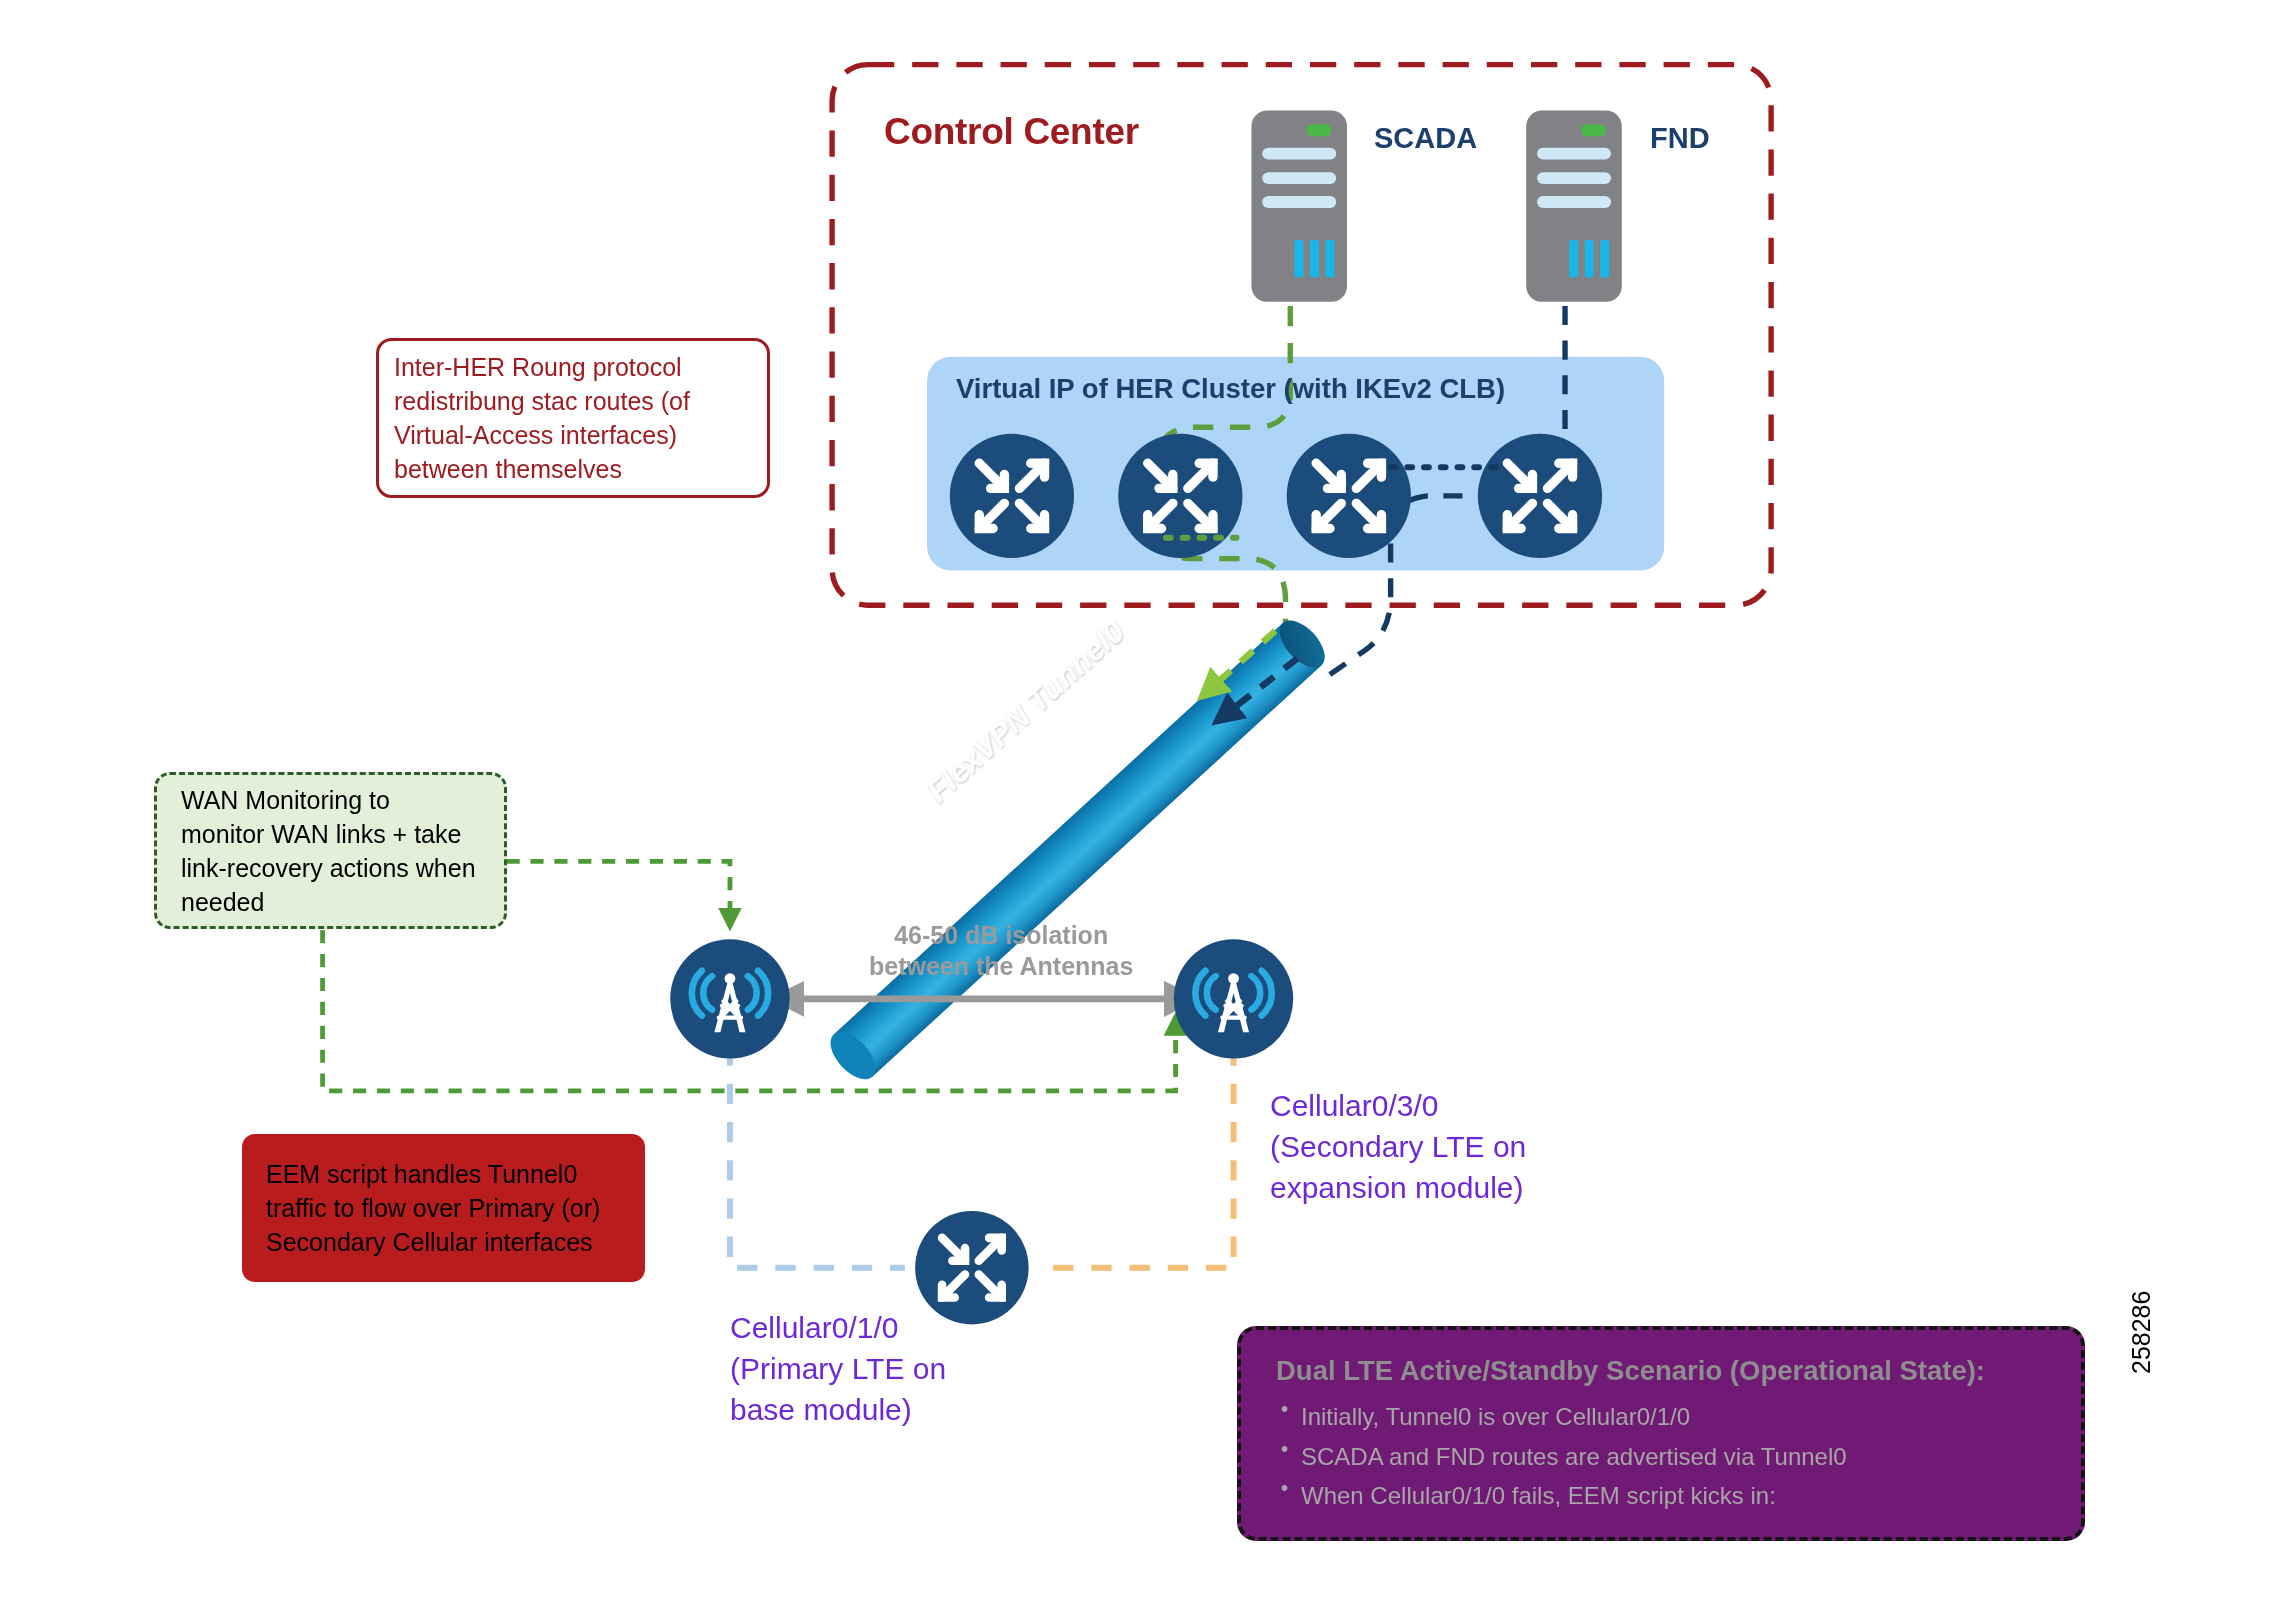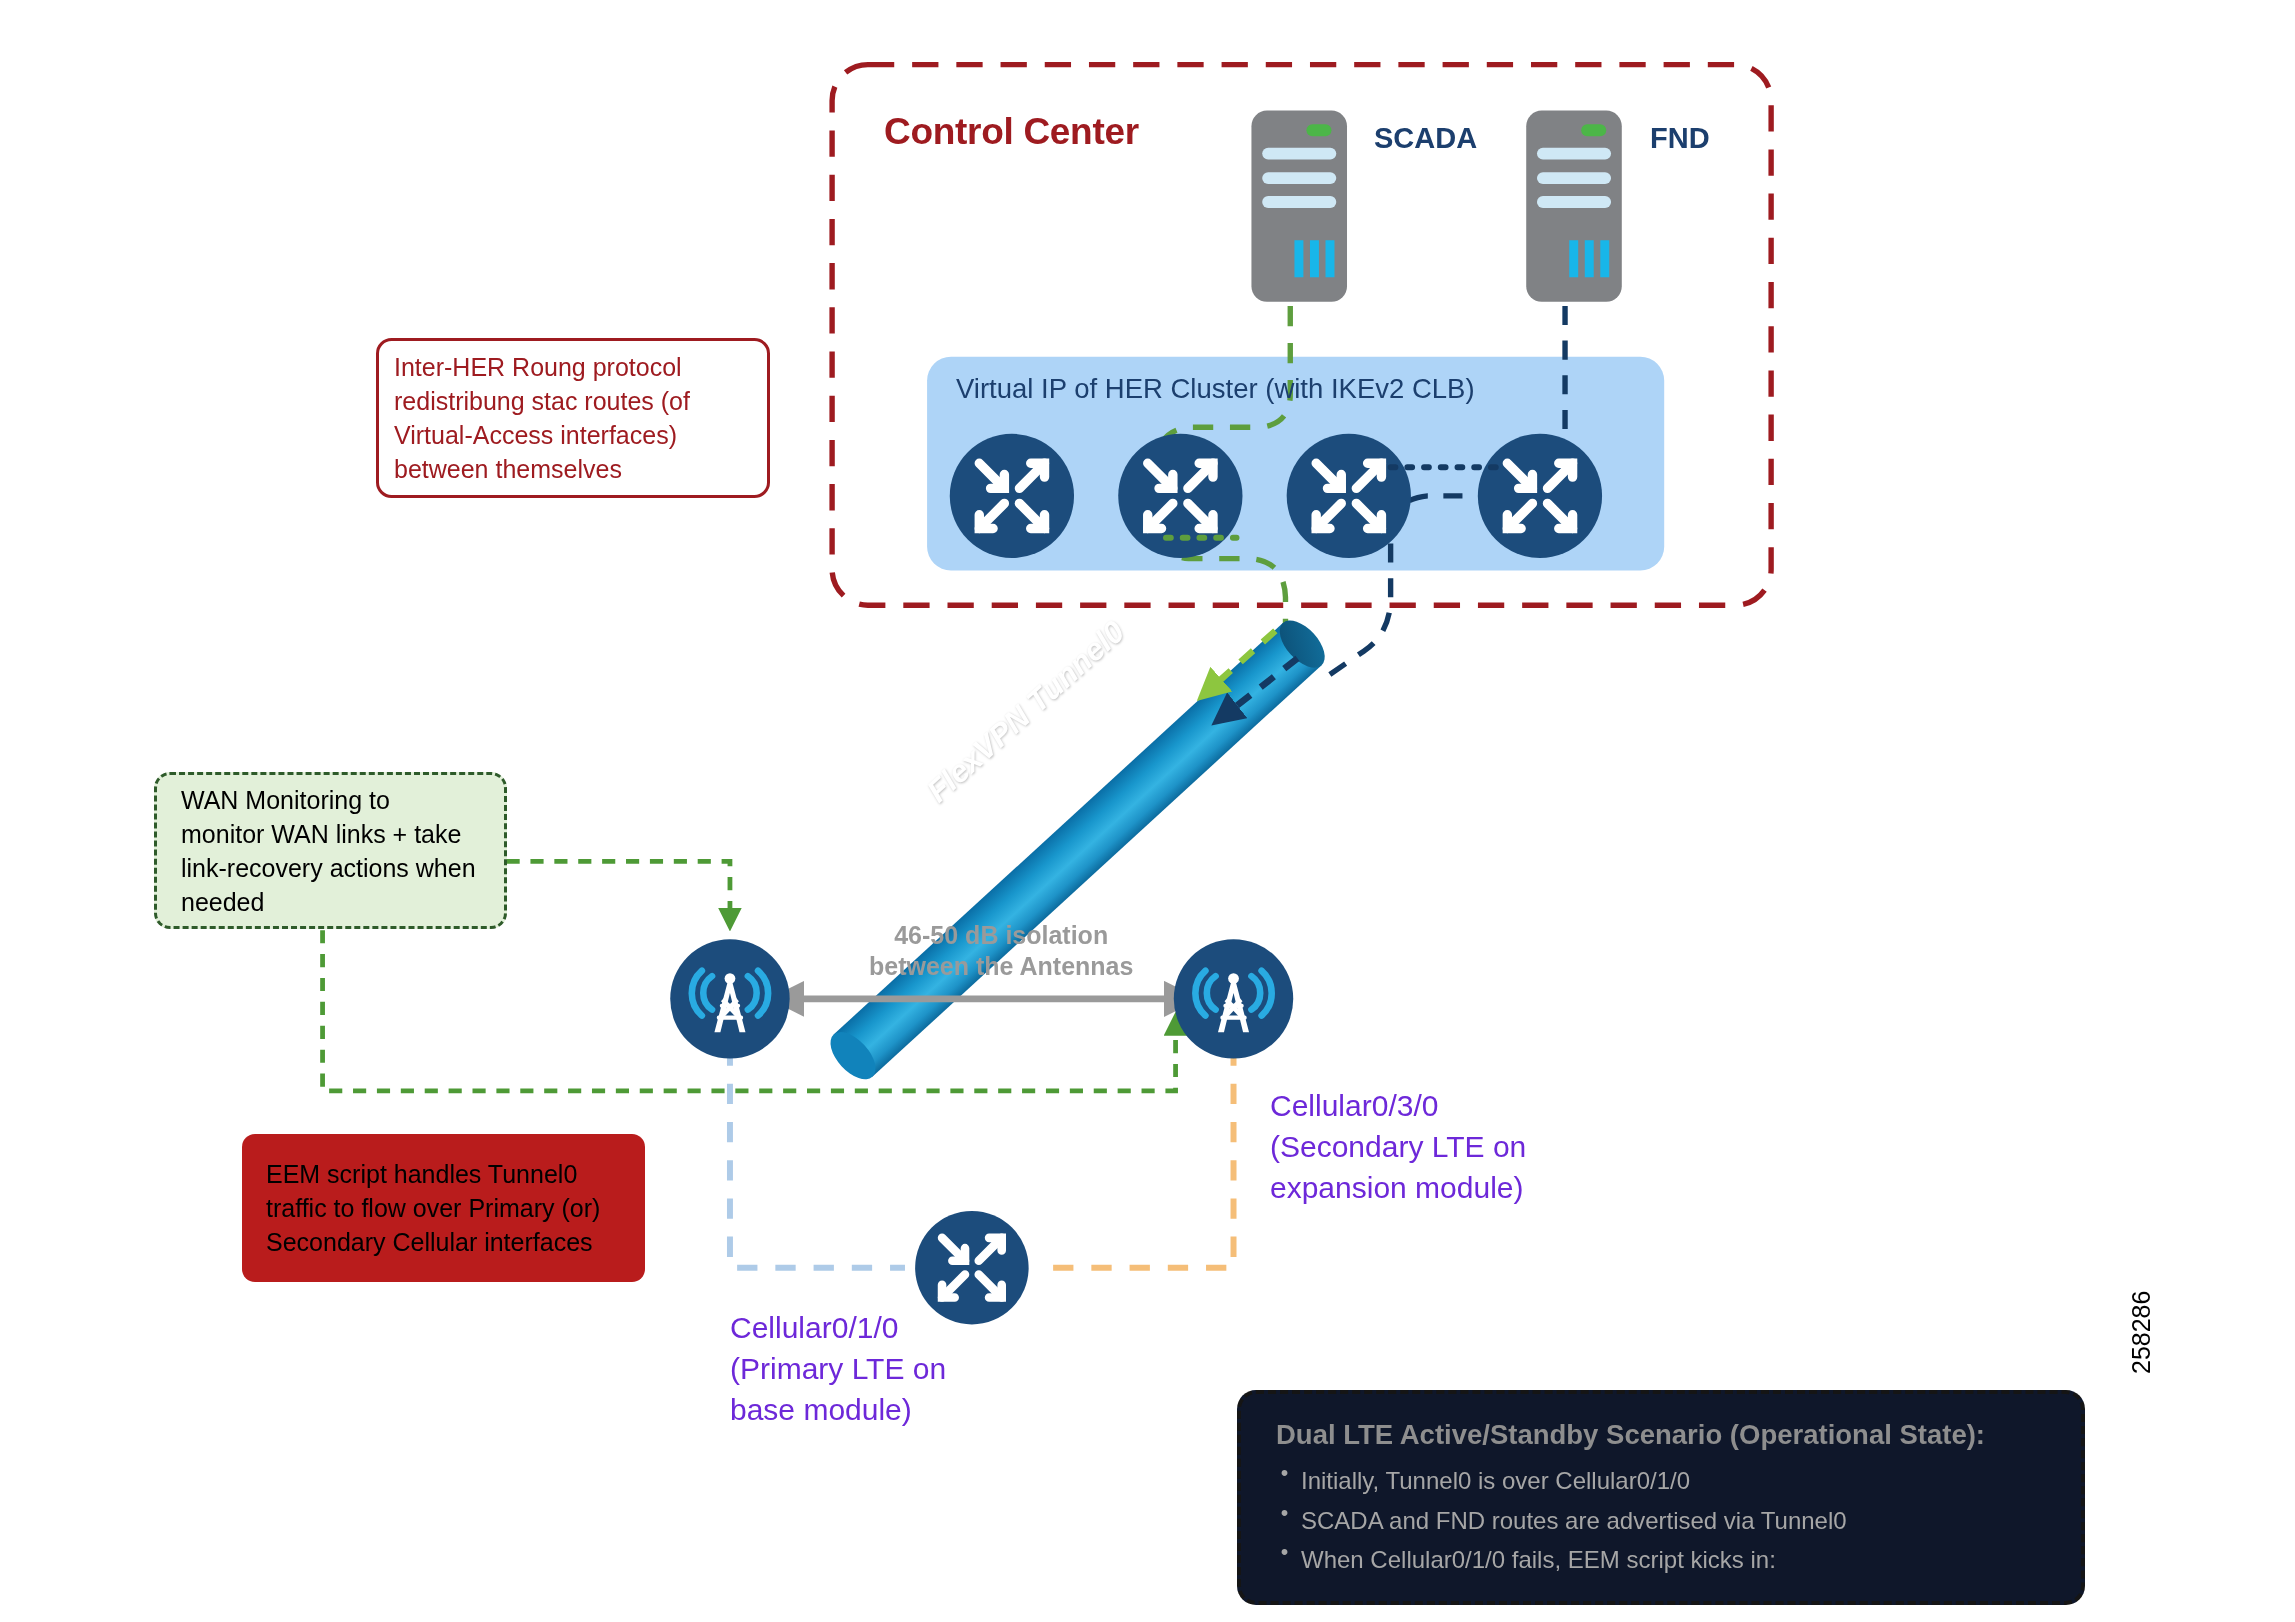--- a/index.html
+++ b/index.html
@@ -10,21 +10,21 @@
   #stage{position:absolute;left:0;top:0;width:2295px;height:1622px;}
   svg.layer{position:absolute;left:0;top:0;width:2295px;height:1622px;overflow:visible;}
 
   .cc-title{
     position:absolute;left:884px;top:111px;
     font-size:37px;font-weight:bold;color:#9E1B20;
     letter-spacing:-0.3px;white-space:nowrap;
   }
   .her-title{
     position:absolute;left:956px;top:373px;
-    font-size:27.5px;font-weight:normal;color:#1C3F6E;white-space:nowrap;
+    font-size:27.5px;font-weight:bold;color:#1C3F6E;white-space:nowrap;
   }
   .srv-label{
     position:absolute;font-size:29px;font-weight:bold;color:#1C3F6E;white-space:nowrap;
   }
 
   .note{position:absolute;box-sizing:border-box;display:flex;align-items:center;}
   .note-txt{font-size:25px;line-height:1.36;}
 
   .note-red{
     left:376px;top:338px;width:394px;height:160px;
@@ -41,22 +41,22 @@
   .note-green .note-txt{color:#000000;}
 
   .note-blue{
     left:242px;top:1134px;width:403px;height:148px;
     border:0;border-radius:13px;background:#b91c1c;
     padding:0 24px;
   }
   .note-blue .note-txt{color:#000000;}
 
   .note-black{
-    left:1237px;top:1390px;width:848px;height:215px;
-    border:4.2px dashed #151515;border-radius:19px;background:#0f172a;
+    left:1237px;top:1326px;width:848px;height:215px;
+    border:4.2px dashed #151515;border-radius:19px;background:#701a75;
     padding:25px 35px;display:block;
   }
   .scen-title{font-size:27.5px;font-weight:bold;color:#8E8E8E;margin-bottom:18px;white-space:nowrap;}
   .scen-list{list-style:none;margin:0;padding:0;}
   .scen-list li{
     font-size:24px;color:#A6A6A6;line-height:1.0;margin-bottom:15.5px;
     position:relative;padding-left:25px;white-space:nowrap;
   }
   .scen-list li:before{content:"\2022";position:absolute;left:4.8px;top:-6px;font-size:21.5px;}
   .scen-foot{font-size:24px;color:#A6A6A6;margin-top:9.6px;white-space:nowrap;}

